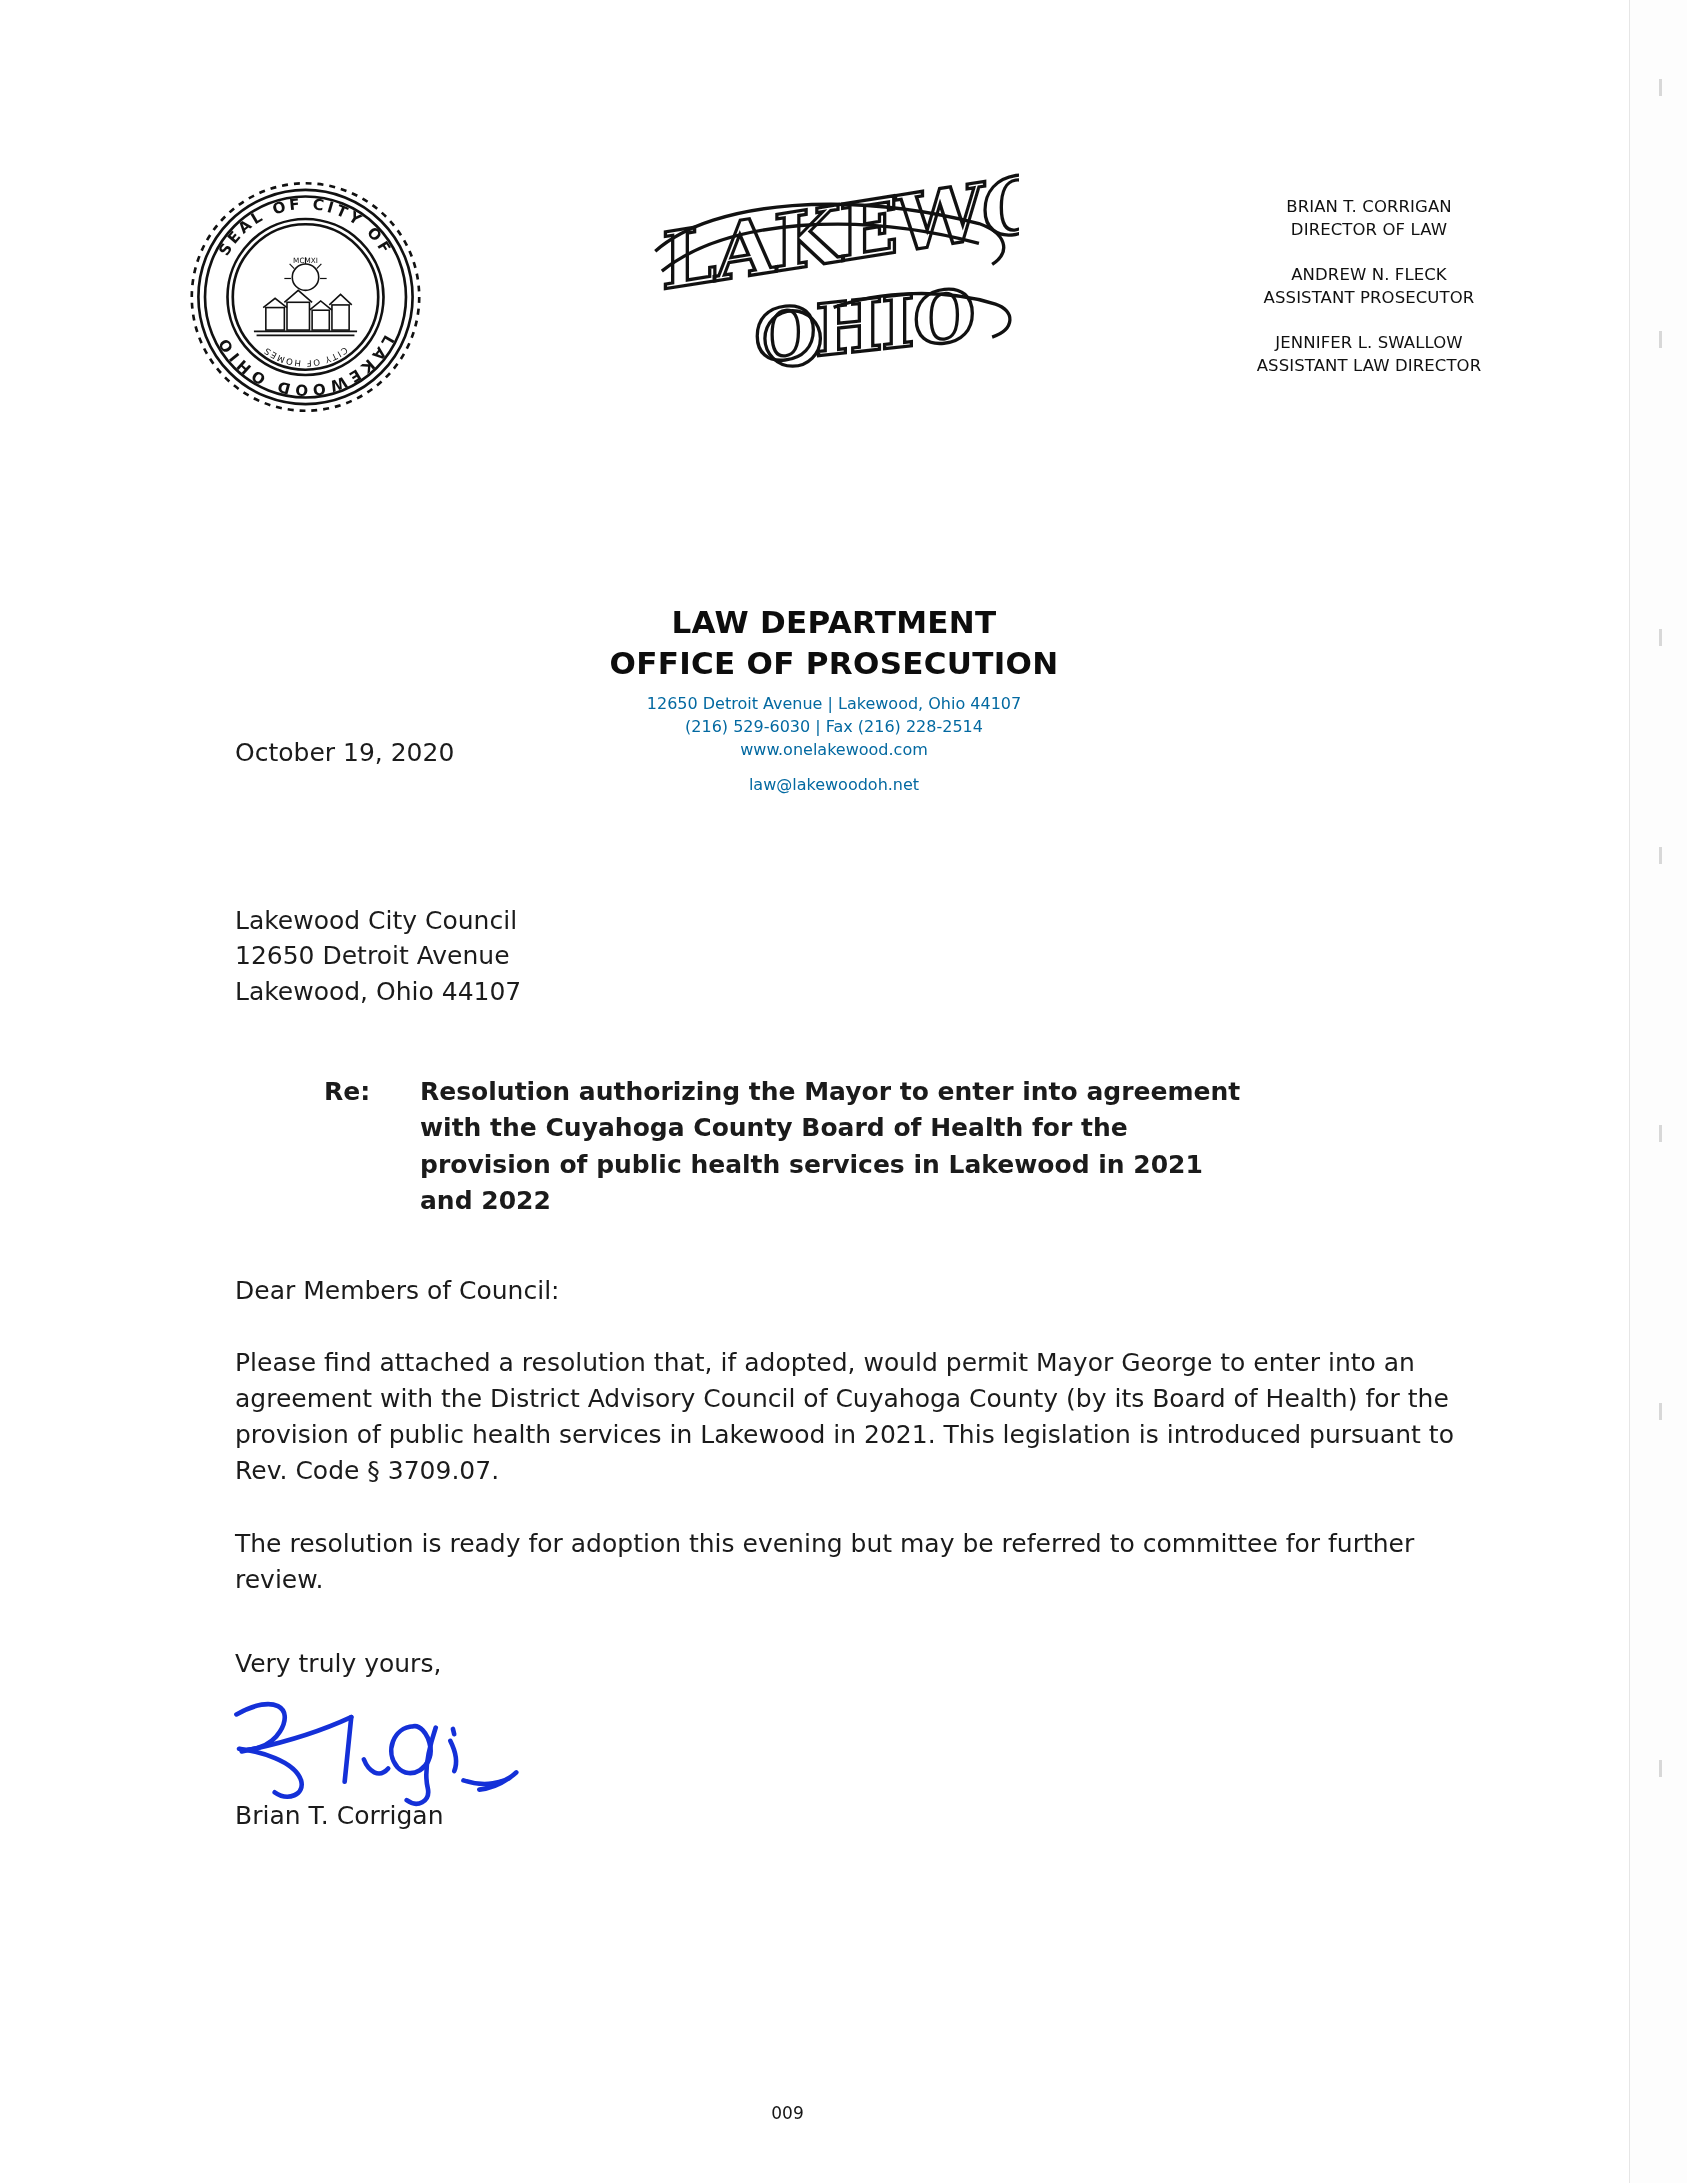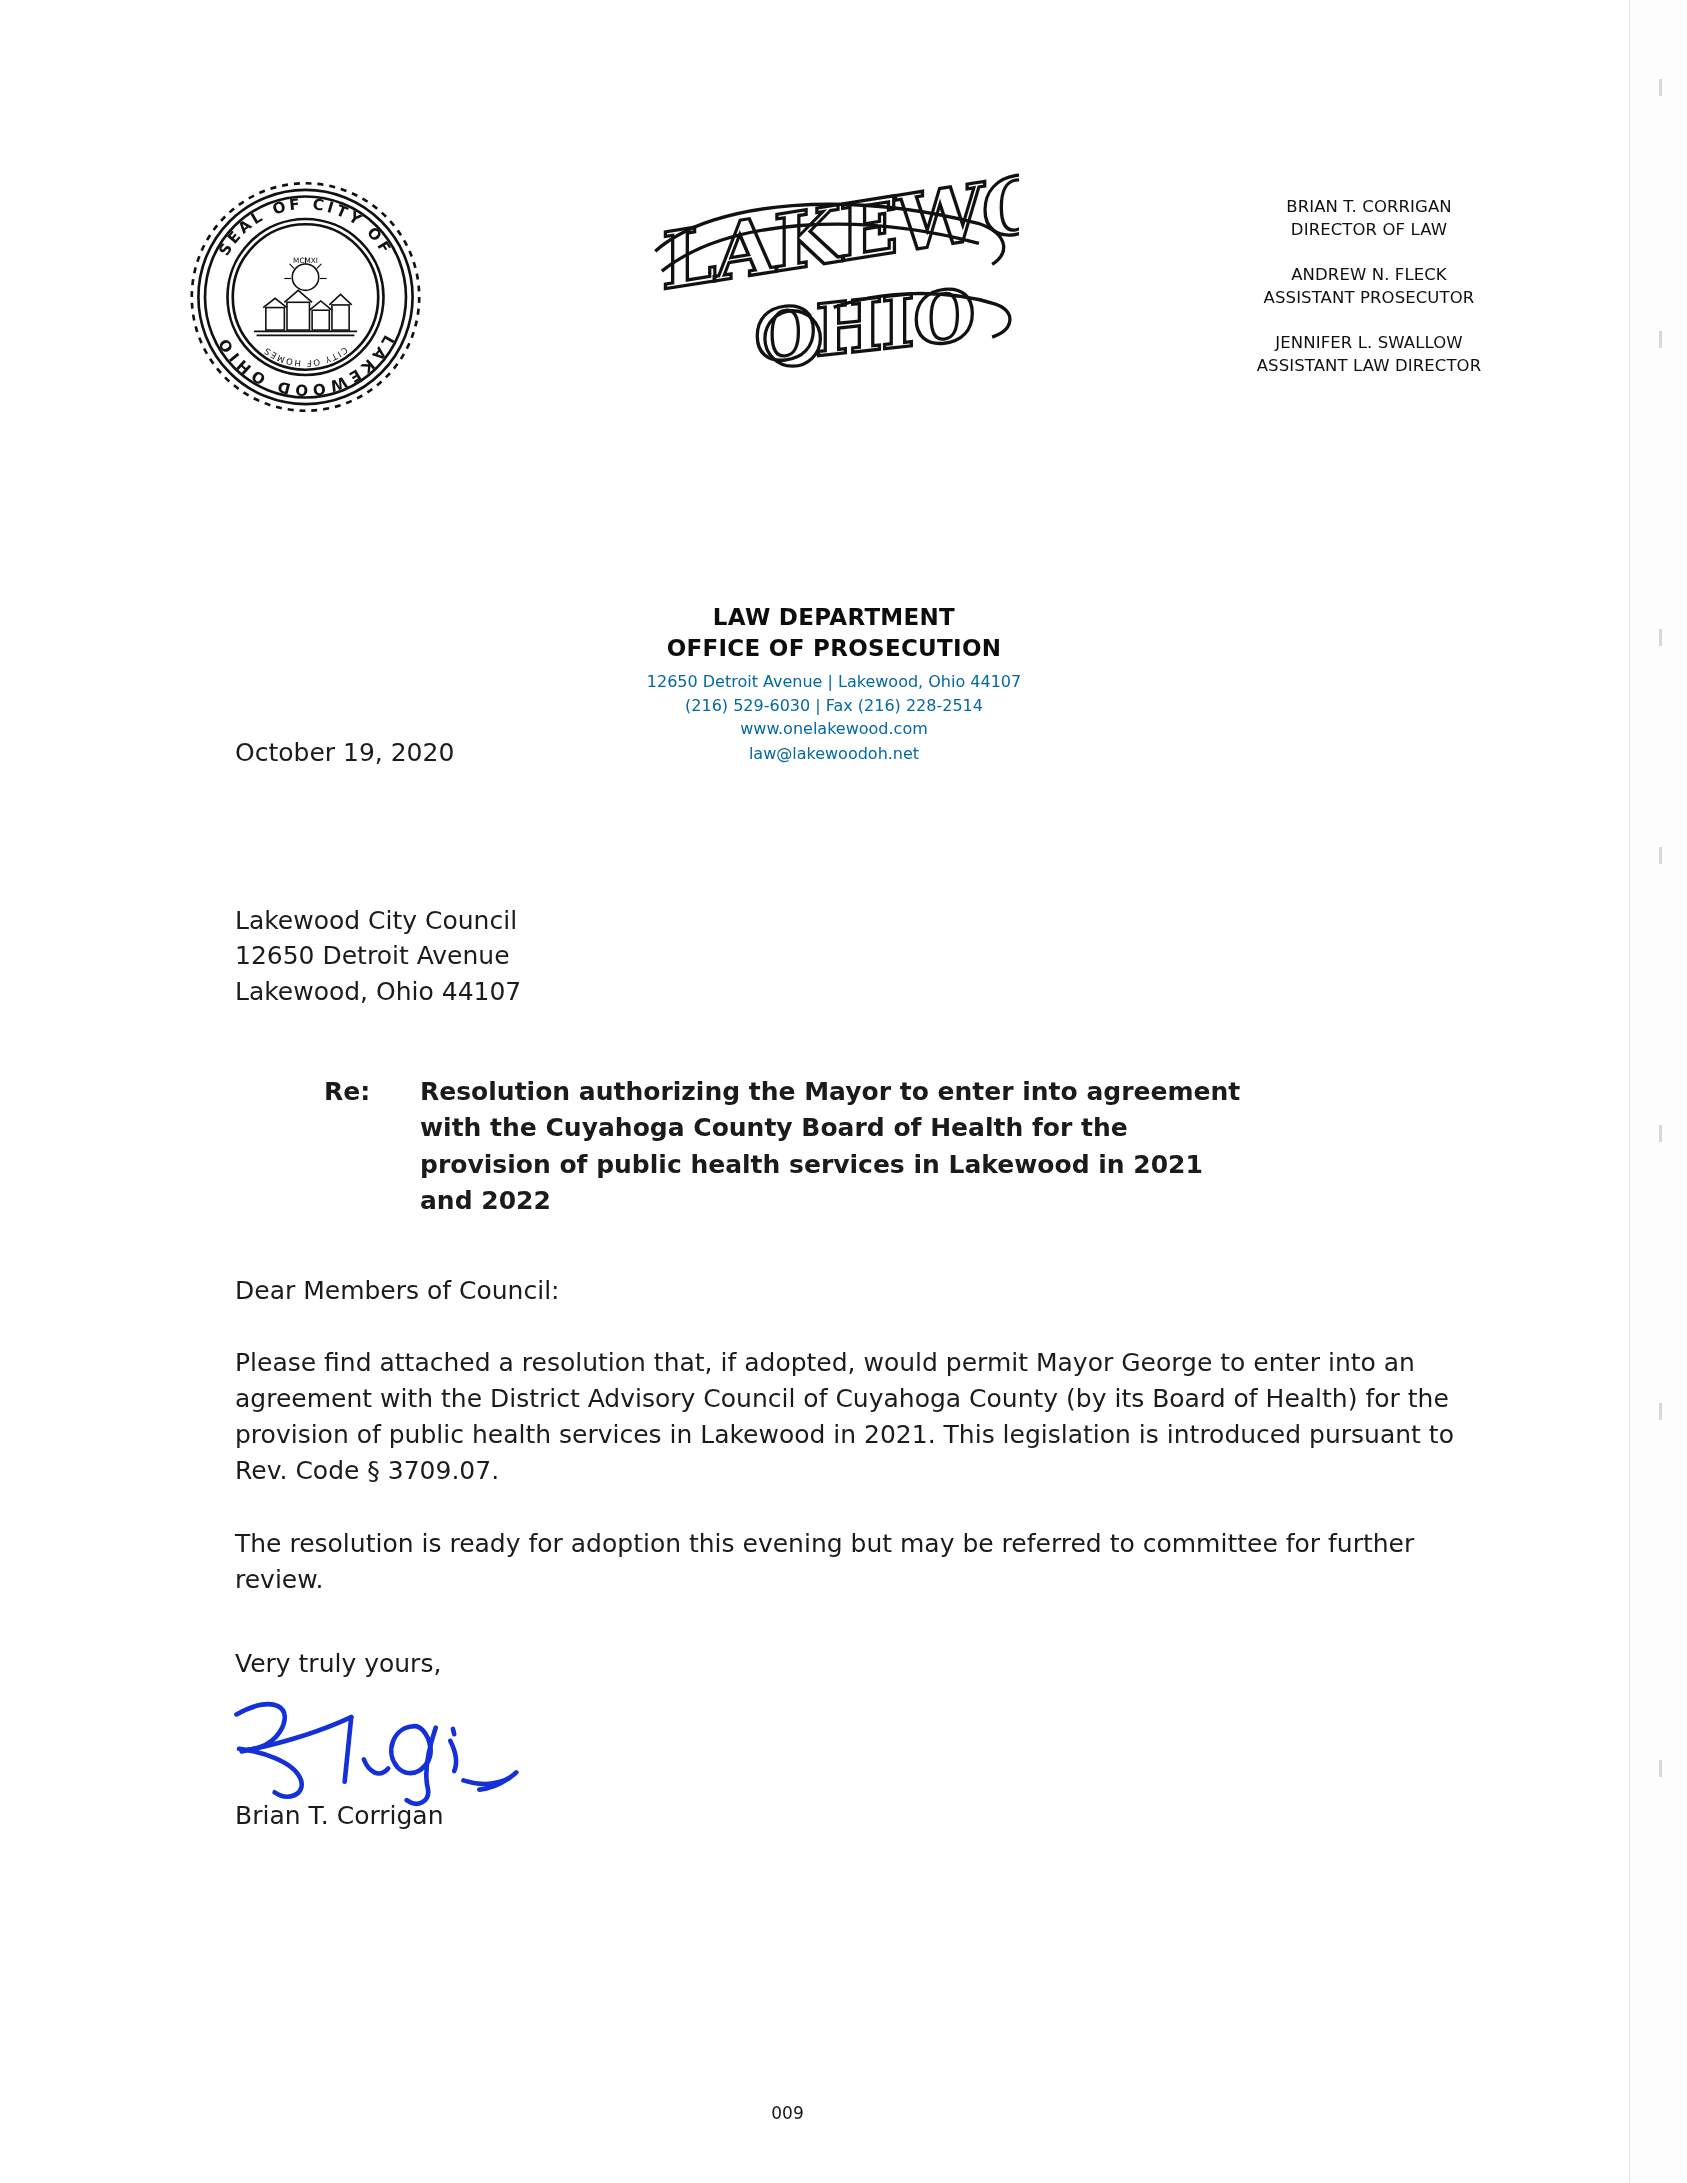--- a/index.html
+++ b/index.html
@@ -89,21 +89,21 @@
   
   .dept {
     position: absolute;
     left: 503px;
     top: 437px;
     width: 662px;
     text-align: center;
   }
   .dept .dept-line {
     font-weight: bold;
-    font-size: 23px;
+    font-size: 31px;
     line-height: 1.33;
     letter-spacing: 0.3px;
     color: #0d0d0d;
   }
   .dept .addr {
     font-size: 16px;
     line-height: 1.45;
     margin-top: 7.3px;
     color: #0369a1;
   }
@@ -276,21 +276,21 @@
         <div>ASSISTANT LAW DIRECTOR</div>
       </div>
     </div>
 
     <div class="dept">
       <div class="dept-line">LAW DEPARTMENT</div>
       <div class="dept-line">OFFICE OF PROSECUTION</div>
       <div class="addr">12650 Detroit Avenue |  Lakewood, Ohio  44107</div>
       <div class="addr" style="margin-top:0">(216) 529-6030  |  Fax  (216) 228-2514</div>
       <div class="addr" style="margin-top:0">www.onelakewood.com</div>
-      <div class="addr" style="margin-top:2px">law@lakewoodoh.net</div>
+      <div class="addr" style="margin-top:12px">law@lakewoodoh.net</div>
     </div>
   </div>
 
   <div class="body-wrap">
 
     <div class="date">October 19, 2020</div>
 
     <div class="recipient">
       <div>Lakewood City Council</div>
       <div>12650 Detroit Avenue</div>

